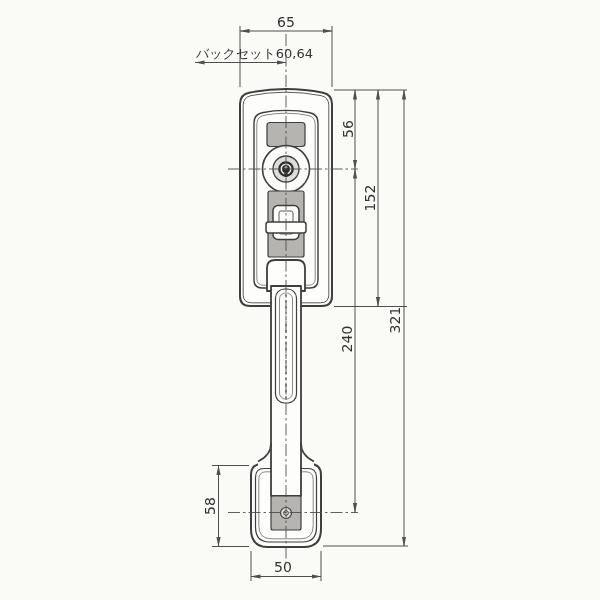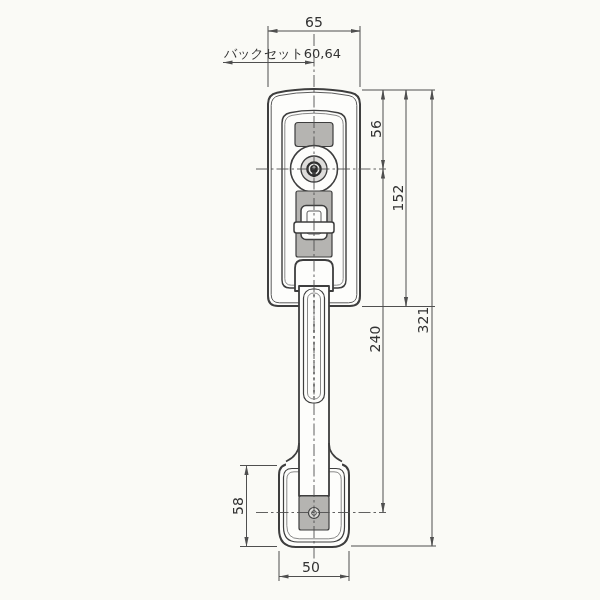--- a/index.html
+++ b/index.html
@@ -4,21 +4,21 @@
 <style>
   :root{
     --background:#fafaf6; --paper:#fdfdfb; --line:#3e3e3e; --line-soft:#5c5c5c;
     --line-faint:#6a6a6a; --dim-line:#4f4f4f; --text:#333333;
     --metal-gray:#b5b4b1; --cylinder-face:#dedddb; --keyhole-dark:#2e2e2e;
     --screw-face:#dad9d6;
   }
   html,body{margin:0;padding:0;}
   body{width:600px;height:600px;background:var(--background);overflow:hidden;
        font-family:"DejaVu Sans",sans-serif;}
-  .canvas{position:relative;width:556px;height:600px;padding-left:28px;}
+  .canvas{position:relative;width:556px;height:600px;}
   svg{display:block;}
   .part{fill:var(--paper);stroke:var(--line);stroke-width:1.8;stroke-linejoin:round;}
   .part-thick{fill:var(--paper);stroke:var(--line);stroke-width:2;stroke-linejoin:round;}
   .ln{fill:none;stroke:var(--line);stroke-width:1.4;stroke-linejoin:round;}
   .ln-soft{fill:none;stroke:var(--line-soft);stroke-width:1;stroke-linejoin:round;}
   .ln-faint{fill:none;stroke:var(--line-faint);stroke-width:0.8;stroke-linejoin:round;}
   .gray{fill:var(--metal-gray);stroke:var(--line);stroke-width:1.2;}
   .erase{fill:var(--paper);stroke:none;}
   .dimline{stroke:var(--dim-line);stroke-width:1;fill:none;}
   .arrowhead{fill:var(--dim-line);stroke:none;}

